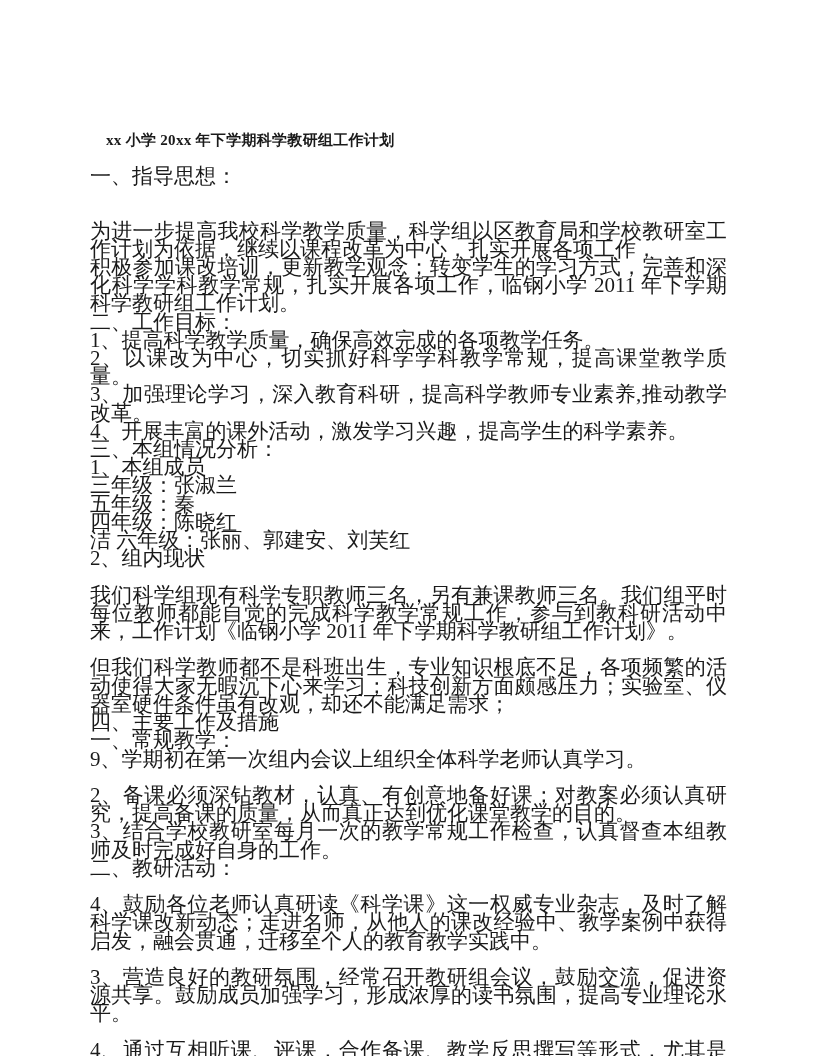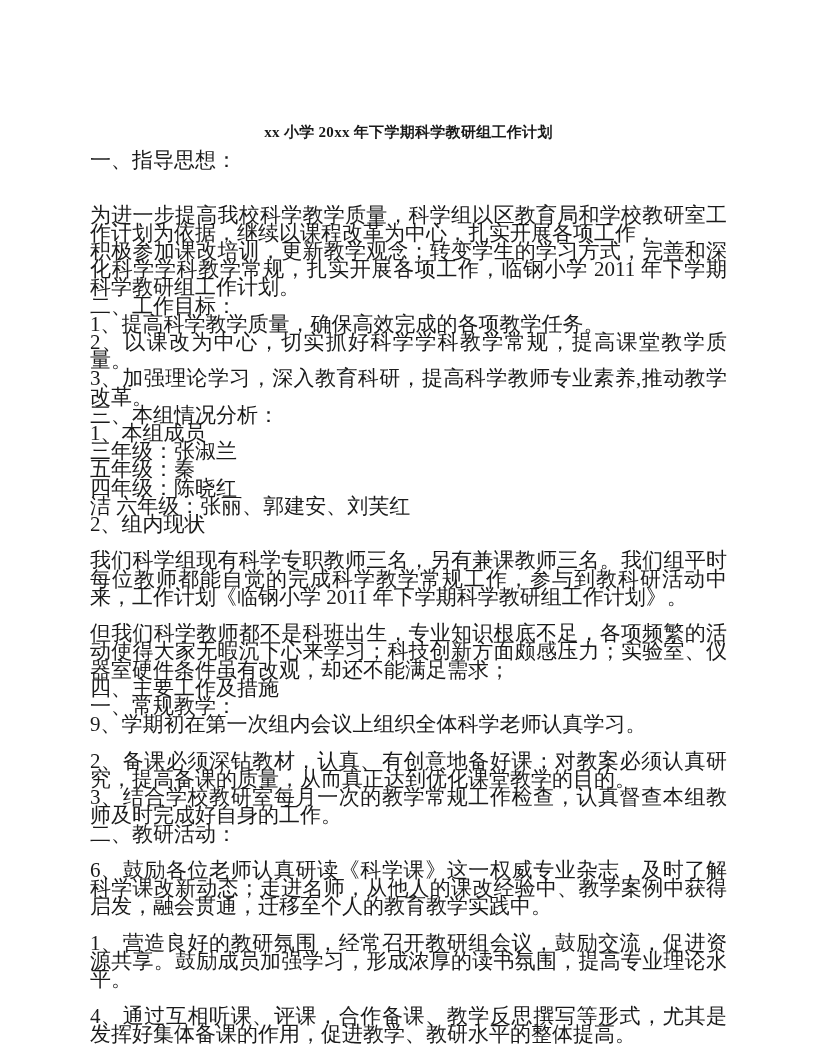--- a/index.html
+++ b/index.html
@@ -13,25 +13,24 @@
   .page {
     box-sizing: border-box;
     width: 816px;
     height: 1056px;
     padding: 113px 89px 0 90px;
     background: #ffffff;
     color: #1a1a1a;
     font-family: "Liberation Serif", "DejaVu Serif", serif;
   }
   .doc-title {
-    margin: 8px;
+    margin: 16px;
     font-size: 15px;
     font-weight: bold;
     line-height: 22px;
-    text-align: center;
     letter-spacing: 0.3px;
     white-space: nowrap;
   }
   .doc-body {
     margin-top: 3px;
   }
   .doc-body p.line {
     margin: 0;
     font-size: 21px;
     line-height: 18.2px;
@@ -52,38 +51,39 @@
   <div class="doc-body" id="doc-body">
       <p class="line">一、指导思想：</p>
       <p class="line blank">&nbsp;</p>
       <p class="line blank">&nbsp;</p>
       <p class="line">为进一步提高我校科学教学质量，科学组以区教育局和学校教研室工作计划为依据，继续以课程改革为中心，扎实开展各项工作，</p>
       <p class="line">积极参加课改培训，更新教学观念；转变学生的学习方式，完善和深化科学学科教学常规，扎实开展各项工作，临钢小学 2011 年下学期科学教研组工作计划。</p>
       <p class="line">二、工作目标：</p>
       <p class="line">1、提高科学教学质量，确保高效完成的各项教学任务。</p>
       <p class="line">2、以课改为中心，切实抓好科学学科教学常规，提高课堂教学质量。</p>
       <p class="line">3、加强理论学习，深入教育科研，提高科学教师专业素养,推动教学改革。</p>
+      <p class="line">4、开展丰富的课外活动，激发学习兴趣，提高学生的科学素养。</p>
       <p class="line">三、本组情况分析：</p>
       <p class="line">1、本组成员</p>
       <p class="line">三年级：张淑兰</p>
       <p class="line">五年级：秦</p>
       <p class="line">四年级：陈晓红</p>
       <p class="line">洁 六年级：张丽、郭建安、刘芙红</p>
       <p class="line">2、组内现状</p>
       <p class="line blank">&nbsp;</p>
       <p class="line">我们科学组现有科学专职教师三名，另有兼课教师三名。我们组平时每位教师都能自觉的完成科学教学常规工作，参与到教科研活动中来，工作计划《临钢小学 2011 年下学期科学教研组工作计划》。</p>
       <p class="line blank">&nbsp;</p>
       <p class="line">但我们科学教师都不是科班出生，专业知识根底不足，各项频繁的活动使得大家无暇沉下心来学习；科技创新方面颇感压力；实验室、仪器室硬件条件虽有改观，却还不能满足需求；</p>
       <p class="line">四、主要工作及措施</p>
       <p class="line">一、常规教学：</p>
       <p class="line">9、学期初在第一次组内会议上组织全体科学老师认真学习。</p>
       <p class="line blank">&nbsp;</p>
       <p class="line">2、备课必须深钻教材，认真、有创意地备好课；对教案必须认真研究，提高备课的质量，从而真正达到优化课堂教学的目的。</p>
       <p class="line">3、结合学校教研室每月一次的教学常规工作检查，认真督查本组教师及时完成好自身的工作。</p>
       <p class="line">二、教研活动：</p>
       <p class="line blank">&nbsp;</p>
-      <p class="line">6、鼓励各位老师认真研读《科学课》这一权威专业杂志，及时了解科学课改新动态；走进名师，从他人的课改经验中、教学案例中获得启发，融会贯通，迁移至个人的教育教学实践中。</p>
+      <p class="line">4、鼓励各位老师认真研读《科学课》这一权威专业杂志，及时了解科学课改新动态；走进名师，从他人的课改经验中、教学案例中获得启发，融会贯通，迁移至个人的教育教学实践中。</p>
       <p class="line blank">&nbsp;</p>
-      <p class="line">1、营造良好的教研氛围，经常召开教研组会议，鼓励交流，促进资源共享。鼓励成员加强学习，形成浓厚的读书氛围，提高专业理论水平。</p>
+      <p class="line">3、营造良好的教研氛围，经常召开教研组会议，鼓励交流，促进资源共享。鼓励成员加强学习，形成浓厚的读书氛围，提高专业理论水平。</p>
       <p class="line blank">&nbsp;</p>
       <p class="line">4、通过互相听课、评课，合作备课、教学反思撰写等形式，尤其是发挥好集体备课的作用，促进教学、教研水平的整体提高。</p>
     </div>
 </div>
 
 </body></html>

